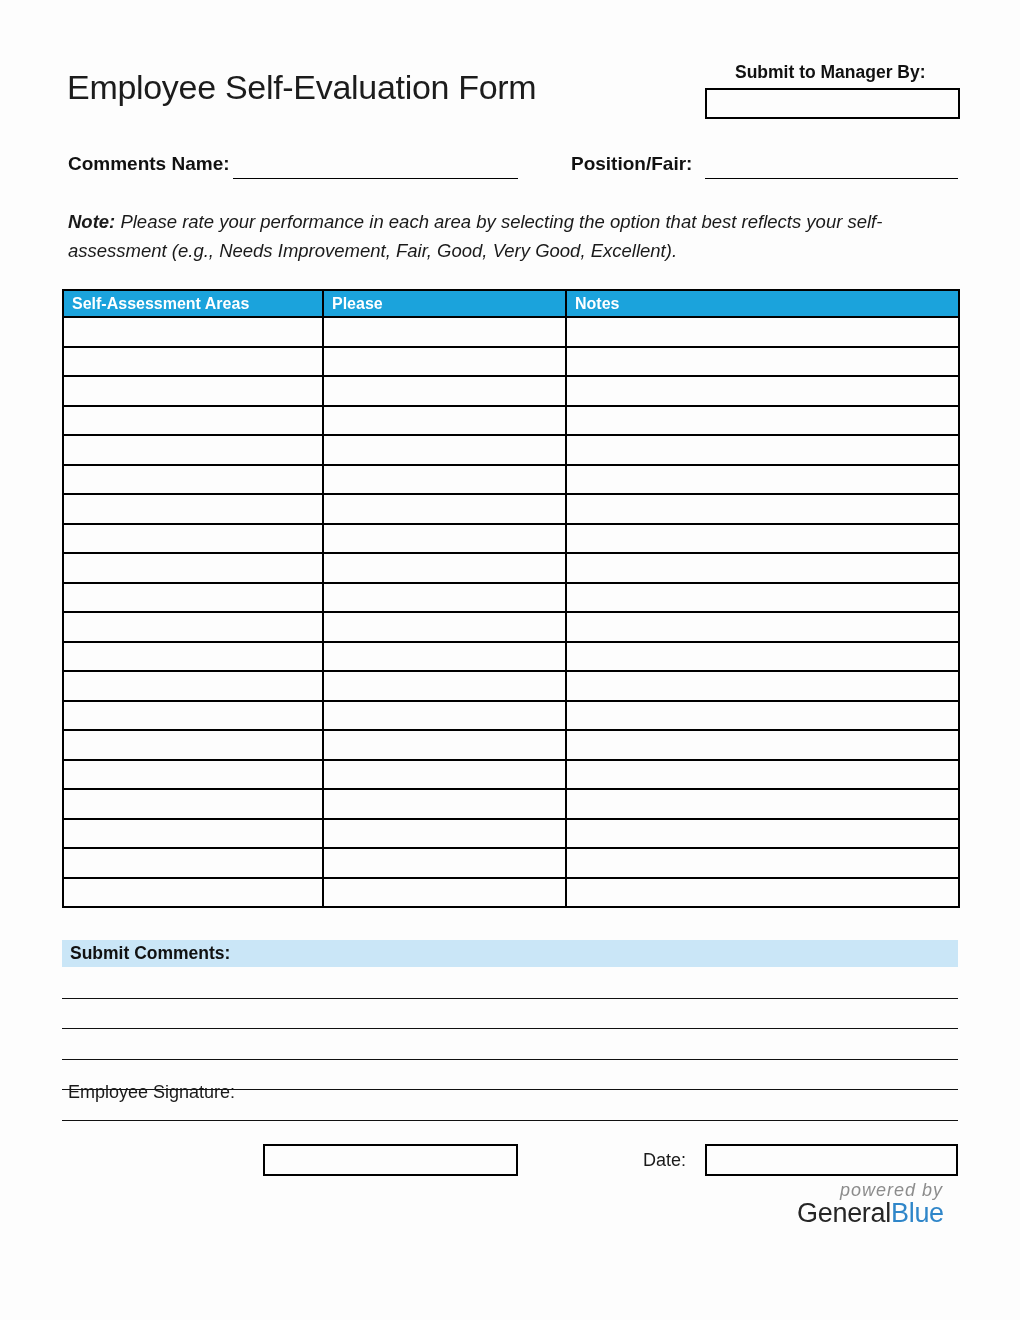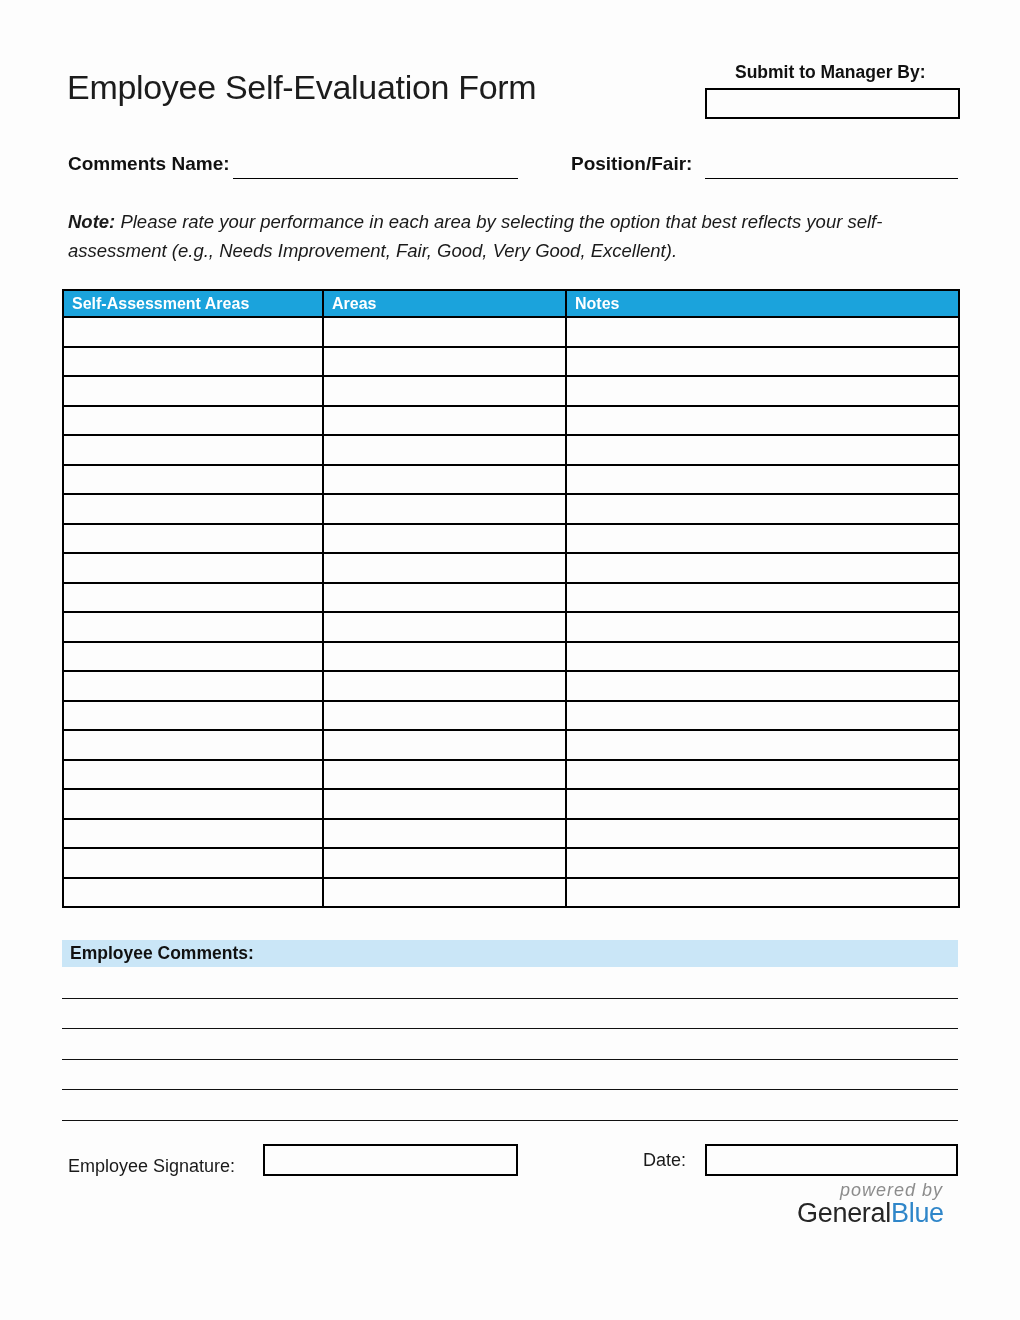--- a/index.html
+++ b/index.html
@@ -75,21 +75,21 @@
     font-size:17.5px;font-weight:700;color:#111;padding-left:8px;
   }
   .comment-lines{
     position:absolute;left:62px;top:968px;width:896px;
   }
   .comment-line{height:29.6px;border-bottom:1.5px solid #111;}
 
   .sig-label{
     position:absolute;font-size:18px;font-weight:400;color:#1a1a1a;white-space:nowrap;
   }
-  .employee-sig-label{left:68px;top:1156px;}
+  .employee-sig-label{left:68px;top:1082px;}
   .date-label{left:643px;top:1150px;}
   .fill-box{
     position:absolute;border:2px solid var(--ink);background:transparent;
   }
   .sig-box{left:263px;top:1144px;width:251px;height:28px;}
   .date-box{left:705px;top:1144px;width:249px;height:28px;}
 
   .powered-by{
     position:absolute;left:840px;top:1180px;
     font-size:18px;letter-spacing:1px;color:var(--powered-gray);white-space:nowrap;font-style:italic;
@@ -121,21 +121,21 @@
 
   <table class="assessment">
     <colgroup>
       <col style="width:260px">
         <col style="width:243px">
         <col style="width:393px">
     </colgroup>
     <thead>
       <tr>
         <th>Self-Assessment Areas</th>
-        <th>Areas</th>
+        <th>Please</th>
         <th>Notes</th>
       </tr>
     </thead>
     <tbody>
         <tr>
           <td></td>
           <td></td>
           <td></td>
         </tr>
         <tr>
@@ -230,21 +230,21 @@
         </tr>
         <tr>
           <td></td>
           <td></td>
           <td></td>
         </tr>
       </tbody>
   </table>
 
   <div class="comments-band">
-    <span>Employee Comments:</span>
+    <span>Submit Comments:</span>
   </div>
   <div class="comment-lines">
       <div class="comment-line"></div>
       <div class="comment-line"></div>
       <div class="comment-line"></div>
       <div class="comment-line"></div>
       <div class="comment-line"></div>
     </div>
 
   <div class="sig-label employee-sig-label">Employee Signature:</div>

